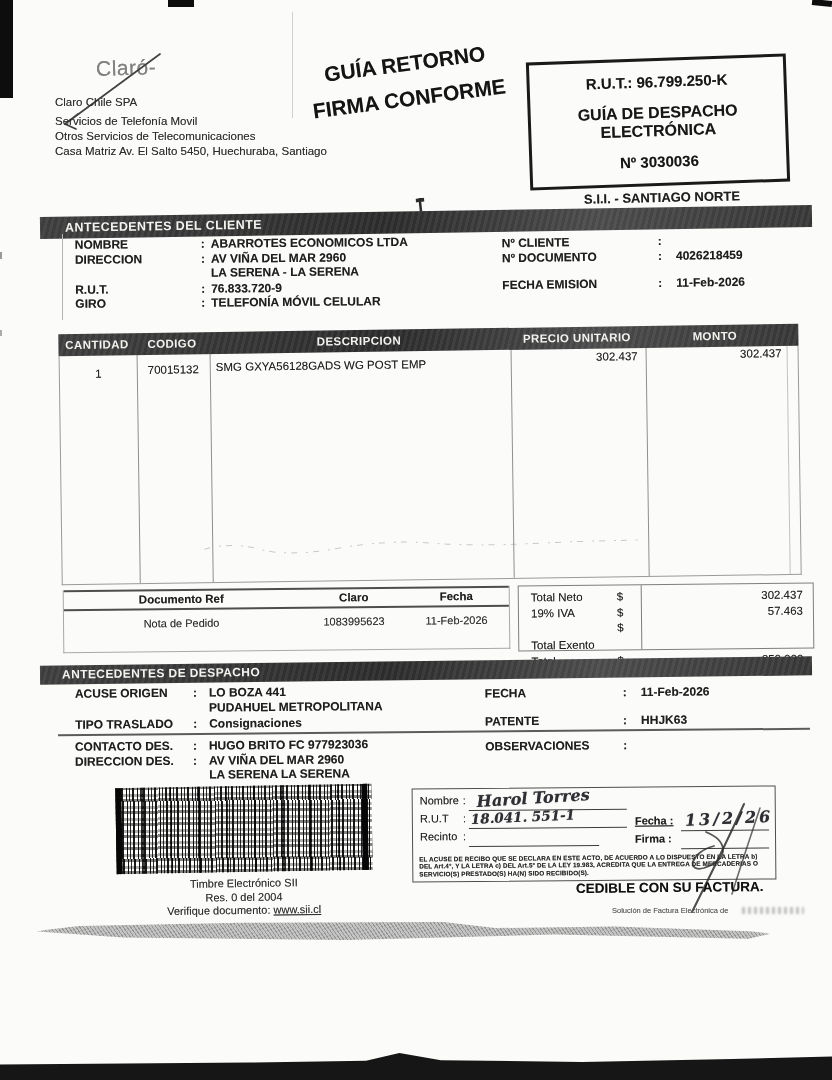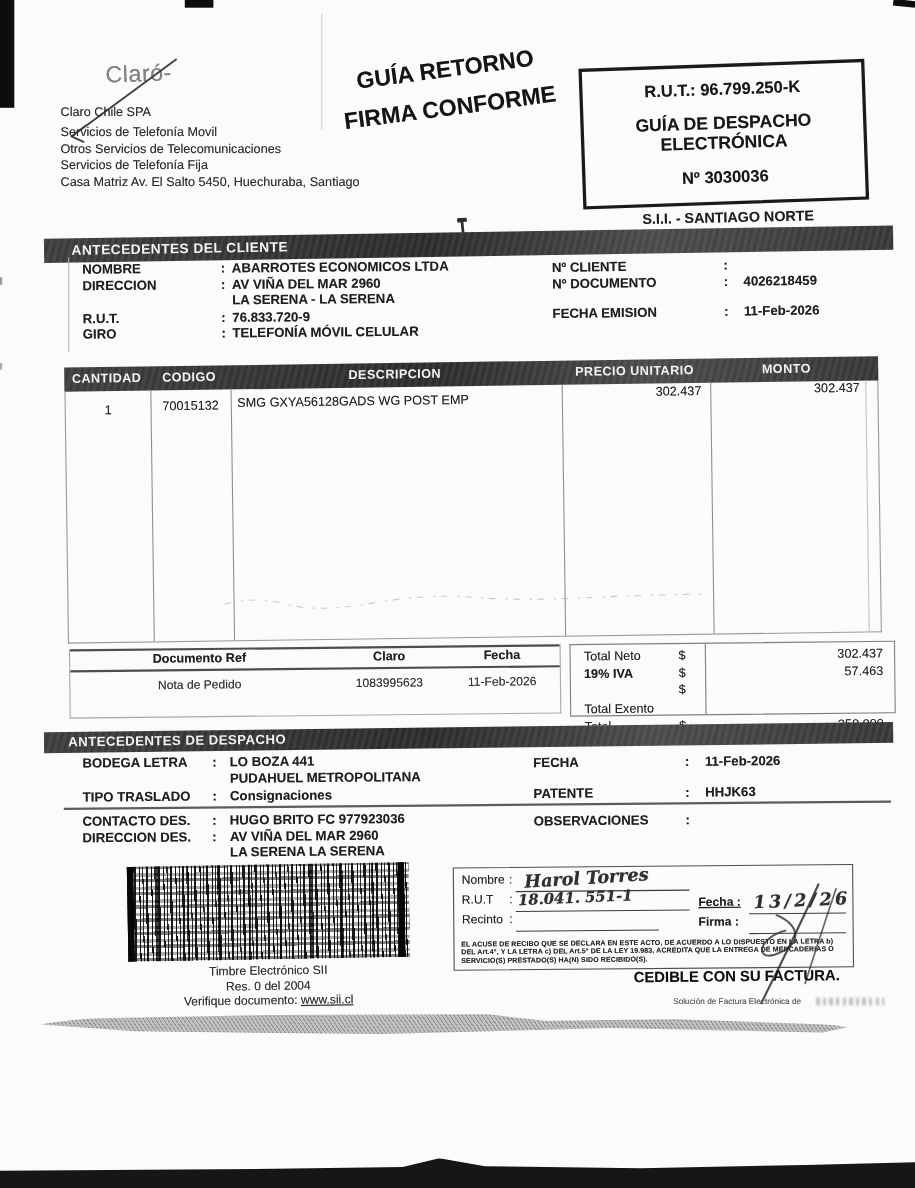--- a/index.html
+++ b/index.html
@@ -45,21 +45,20 @@
   <div class="abs" style="left:416px;top:198px;width:9px;height:14px;background:#2c2c2c;clip-path:polygon(0 0,100% 0,100% 28%,62% 28%,62% 100%,34% 100%,34% 28%,0 28%);transform:rotate(-6deg);"></div>
 
   <div class="abs" style="left:96px;top:56px;font-size:21px;color:#828282;letter-spacing:.5px;transform:rotate(-2deg);">Claró-</div>
   <svg class="abs" style="left:52px;top:48px;" width="120" height="88" viewBox="0 0 120 88">
     <path d="M108 6 L13 76 M13 76 L26 66 M13 76 L24 81" stroke="#414141" stroke-width="1.7" fill="none" stroke-linecap="round"></path>
   </svg>
   <div class="abs" style="left:55px;top:96px;font-size:11.5px;color:#2c2c2c;">Claro Chile SPA</div>
   <div class="abs" style="left:55px;top:114px;font-size:11.5px;line-height:15px;color:#2c2c2c;">
     <div>Servicios de Telefonía Movil</div>
     <div>Otros Servicios de Telecomunicaciones</div>
-    <div>Servicios de Telefonía Fija</div>
     <div>Casa Matriz Av. El Salto 5450, Huechuraba, Santiago</div>
   </div>
 
   <div class="abs" style="left:297px;top:52px;width:220px;transform:rotate(-7.5deg);text-align:center;color:#141414;">
     <div class="b" style="font-size:21px;">GUÍA RETORNO</div>
     <div class="b" style="font-size:21px;margin-top:11px;">FIRMA CONFORME</div>
   </div>
 
   <div class="abs" style="left:528px;top:58px;width:254px;height:122px;border:3px solid #1a1a1a;transform:rotate(-2deg);text-align:center;color:#171717;">
     <div class="b" style="margin-top:12px;font-size:15px;">R.U.T.: 96.799.250-K</div>
@@ -159,21 +158,21 @@
   </div>
 
   <div class="abs" style="left:518px;top:584px;width:294px;height:64px;border:1.5px solid #7e7e7e;transform:rotate(-.6deg);font-size:11.5px;">
     <div class="vline abs" style="left:122px;top:0;height:100%;background:#7e7e7e;"></div>
     <div class="frow" style="margin:4px 10px 0 12px;">
         <span style="width:86px;">Total Neto</span>
         <span style="width:18px;">$</span>
         <span style="flex:1;text-align:right;">302.437</span>
       </div>
     <div class="frow" style="margin:1px 10px 0 12px;">
-        <span style="width:86px;font-weight:bold;">19% IVA</span>
+        <span style="width:86px;">19% IVA</span>
         <span style="width:18px;">$</span>
         <span style="flex:1;text-align:right;">57.463</span>
       </div>
     <div class="frow" style="margin:1px 10px 0 12px;">
         <span style="width:86px;margin-top:17px;">Total Exento</span>
         <span style="width:18px;">$</span>
         <span style="flex:1;text-align:right;"></span>
       </div>
     <div class="frow" style="margin:1px 10px 0 12px;">
         <span style="width:86px;">Total</span>
@@ -181,21 +180,21 @@
         <span style="flex:1;text-align:right;">359.900</span>
       </div>
   </div>
 
   <div class="abs band" style="left:40px;top:661px;width:772px;height:19px;transform:rotate(-.7deg);font-size:12px;line-height:19px;padding-left:22px;box-sizing:border-box;">
     <span>ANTECEDENTES DE DESPACHO</span>
   </div>
 
   <div class="abs" style="left:75px;top:685px;width:400px;transform:rotate(-.5deg);">
     <div class="frow">
-        <span class="fl" style="width:112px;">BODEGA LETRA</span>
+        <span class="fl" style="width:112px;">ACUSE ORIGEN</span>
         <span class="fc">:</span>
         <span class="fv" style="padding-left:6px;">LO BOZA 441</span>
       </div>
     <div class="frow">
         <span class="fl" style="width:112px;"></span>
         <span class="fc"></span>
         <span class="fv" style="padding-left:6px;">PUDAHUEL  METROPOLITANA</span>
       </div>
     <div class="frow" style="margin-top:2px;">
         <span class="fl" style="width:112px;">TIPO TRASLADO</span>

